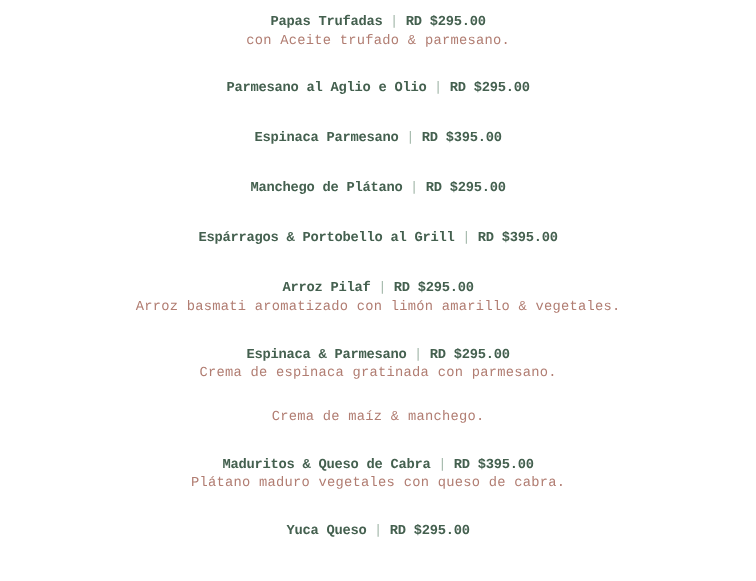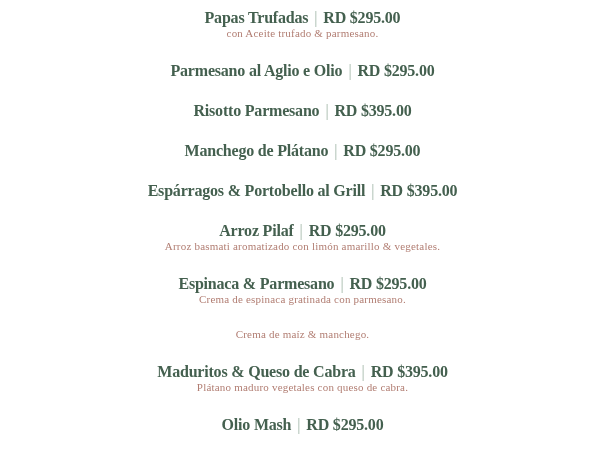--- a/index.html
+++ b/index.html
@@ -17,38 +17,38 @@
     box-sizing: border-box;
     width: 605px;
     height: 465px;
     padding-top: 9px;
     text-align: center;
   }
   .menu-item {
     margin: 0 auto 22px auto;
   }
   .title-line {
-    font-family: Liberation Serif, serif;
+    font-family: Liberation Mono, monospace;
     font-weight: 700;
-    font-size: 16px;
+    font-size: 11px;
     line-height: 18px;
     color: #44604f;
     letter-spacing: -0.2px;
     white-space: nowrap;
   }
   .item-name, .item-price {
     color: #44604f;
   }
   .item-separator {
     color: #a3b8aa;
     font-weight: 400;
     padding: 0 6px;
   }
   .item-description {
-    font-family: Liberation Serif, serif;
+    font-family: Liberation Mono, monospace;
     font-size: 11px;
     line-height: 13px;
     color: #b17d72;
     letter-spacing: 0.2px;
     white-space: nowrap;
   }
 </style>
 </head>
 <body>
 
@@ -63,21 +63,21 @@
 
   <div class="menu-item">
     <div class="title-line">
       <span class="item-name">Parmesano al Aglio e Olio</span><span class="item-separator">|</span><span class="item-price">RD $295.00</span>
     </div>
 
   </div>
 
   <div class="menu-item">
     <div class="title-line">
-      <span class="item-name">Risotto Parmesano</span><span class="item-separator">|</span><span class="item-price">RD $395.00</span>
+      <span class="item-name">Espinaca Parmesano</span><span class="item-separator">|</span><span class="item-price">RD $395.00</span>
     </div>
 
   </div>
 
   <div class="menu-item">
     <div class="title-line">
       <span class="item-name">Manchego de Plátano</span><span class="item-separator">|</span><span class="item-price">RD $295.00</span>
     </div>
 
   </div>
@@ -109,18 +109,18 @@
 
   <div class="menu-item">
     <div class="title-line">
       <span class="item-name">Maduritos &amp; Queso de Cabra</span><span class="item-separator">|</span><span class="item-price">RD $395.00</span>
     </div>
     <div class="item-description">Plátano maduro vegetales con queso de cabra.</div>
   </div>
 
   <div class="menu-item">
     <div class="title-line">
-      <span class="item-name">Olio Mash</span><span class="item-separator">|</span><span class="item-price">RD $295.00</span>
+      <span class="item-name">Yuca Queso</span><span class="item-separator">|</span><span class="item-price">RD $295.00</span>
     </div>
 
   </div>
 </div>
 </main>
 
 </body></html>

